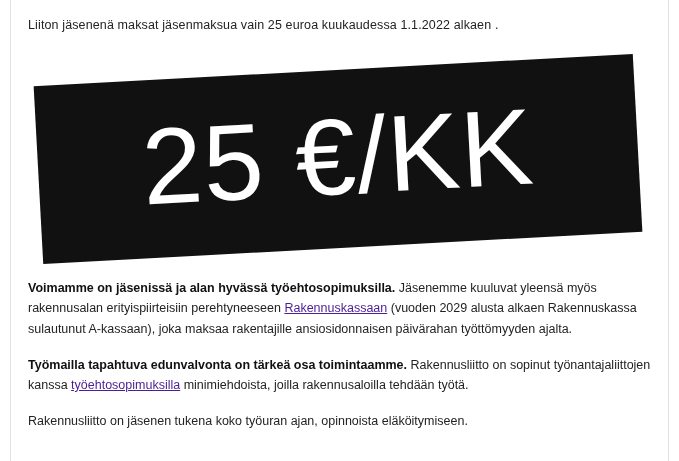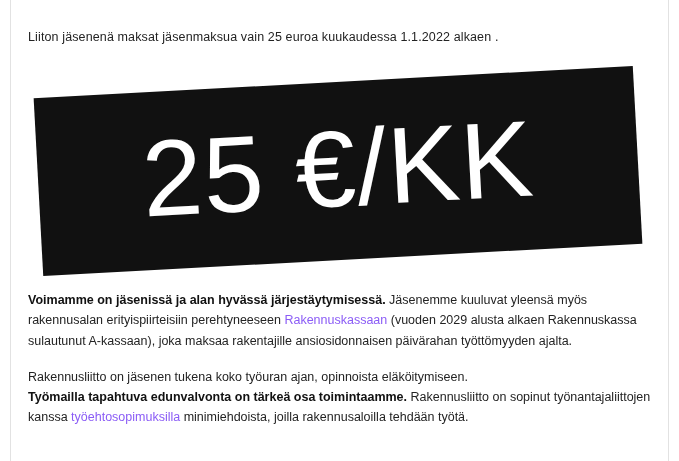--- a/index.html
+++ b/index.html
@@ -29,21 +29,21 @@
     height: 461px;
     background: #e2e2e2;
   }
   .rule.left { left: 10px; }
   .rule.right { right: 10px; }
 
   .content {
     position: absolute;
     left: 28px;
     right: 28px;
-    top: 16px;
+    top: 4px;
   }
 
   .intro {
     font-size: 12.5px;
     line-height: 1.45;
     color: #232323;
     margin-top: 12px;
     letter-spacing: 0.01em;
   }
 
@@ -82,21 +82,22 @@
     line-height: 1.62;
     color: #232323;
     margin: 0 0 16px 0;
   }
   .para.first { margin-top: 8px; }
   .lead {
     font-weight: bold;
     color: #111111;
   }
   .link {
-    color: #8b5cf6;
+    color: #4c1d95;
+    text-decoration: underline;
     cursor: pointer;
   }
   .para.last { margin-bottom: 0; }
 </style>
 </head>
 <body>
 
 <div class="page">
 
   <div class="rule left"></div>
@@ -106,23 +107,23 @@
 
     <p class="intro">Liiton jäsenenä maksat jäsenmaksua vain 25 euroa kuukaudessa 1.1.2022 alkaen .</p>
 
     <div class="banner-wrap">
       <div class="banner">
         <span class="banner-text">25 €/KK</span>
       </div>
     </div>
 
     <p class="para first">
-      <span class="lead">Voimamme on jäsenissä ja alan hyvässä järjestäytymisessä.</span><span> Jäsenemme kuuluvat yleensä myös rakennusalan erityispiirteisiin perehtyneeseen </span><a class="link">Rakennuskassaan</a><span> (vuoden 2029 alusta alkaen Rakennuskassa sulautunut A-kassaan), joka maksaa rakentajille ansiosidonnaisen päivärahan työttömyyden ajalta.</span>
+      <span class="lead">Voimamme on jäsenissä ja alan hyvässä työehtosopimuksilla.</span><span> Jäsenemme kuuluvat yleensä myös rakennusalan erityispiirteisiin perehtyneeseen </span><a class="link">Rakennuskassaan</a><span> (vuoden 2029 alusta alkaen Rakennuskassa sulautunut A-kassaan), joka maksaa rakentajille ansiosidonnaisen päivärahan työttömyyden ajalta.</span>
     </p>
-
-    <p class="para last">Rakennusliitto on jäsenen tukena koko työuran ajan, opinnoista eläköitymiseen.</p>
 
     <p class="para">
       <span class="lead">Työmailla tapahtuva edunvalvonta on tärkeä osa toimintaamme.</span><span> Rakennusliitto on sopinut työnantajaliittojen kanssa </span><a class="link">työehtosopimuksilla</a><span> minimiehdoista, joilla rakennusaloilla tehdään työtä.</span>
     </p>
 
+    <p class="para last">Rakennusliitto on jäsenen tukena koko työuran ajan, opinnoista eläköitymiseen.</p>
+
   </div>
 </div>
 
 </body></html>

